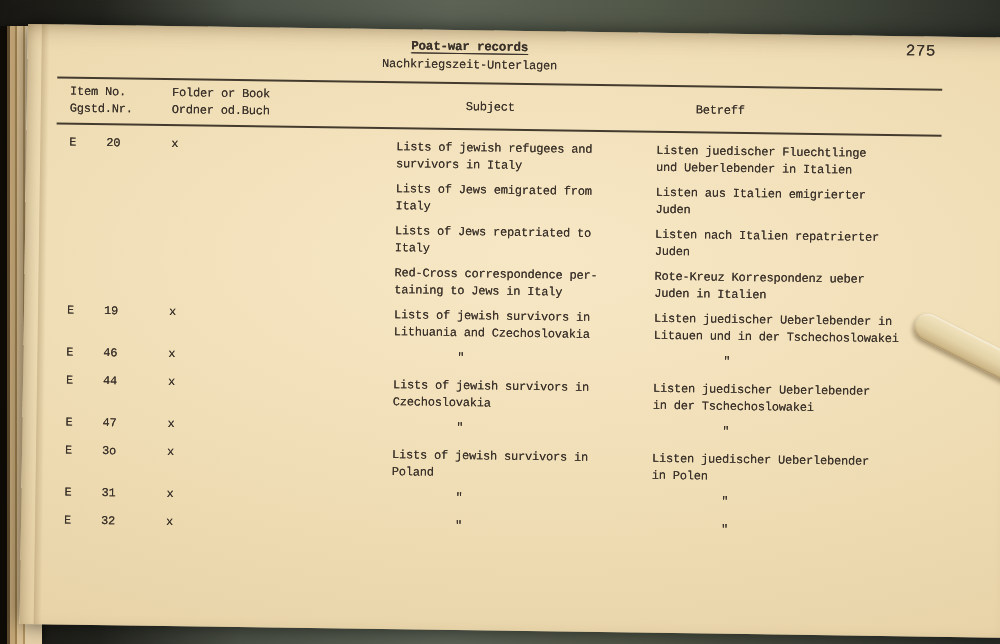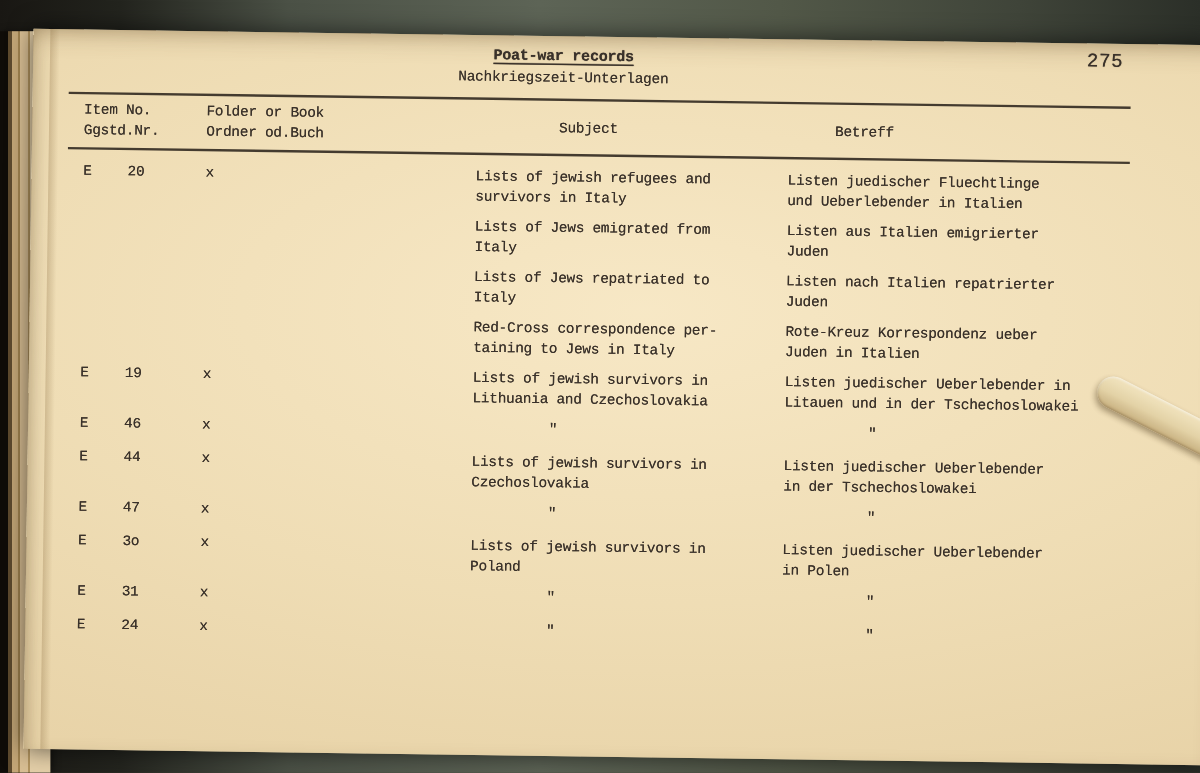--- a/index.html
+++ b/index.html
@@ -199,21 +199,21 @@
             <span></span>
             <span class="c-item">E</span>
             <span class="c-no">31</span>
             <span class="c-folder">x</span>
             <span class="c-subject">"</span>
             <span class="c-betreff">"</span>
           </div>
           <div class="row ditto">
             <span></span>
             <span class="c-item">E</span>
-            <span class="c-no">24</span>
+            <span class="c-no">32</span>
             <span class="c-folder">x</span>
             <span class="c-subject">"</span>
             <span class="c-betreff">"</span>
           </div>
         </div>
     </div>
   </div>
 
   <div class="page-holder-strip"></div>
 </div>

